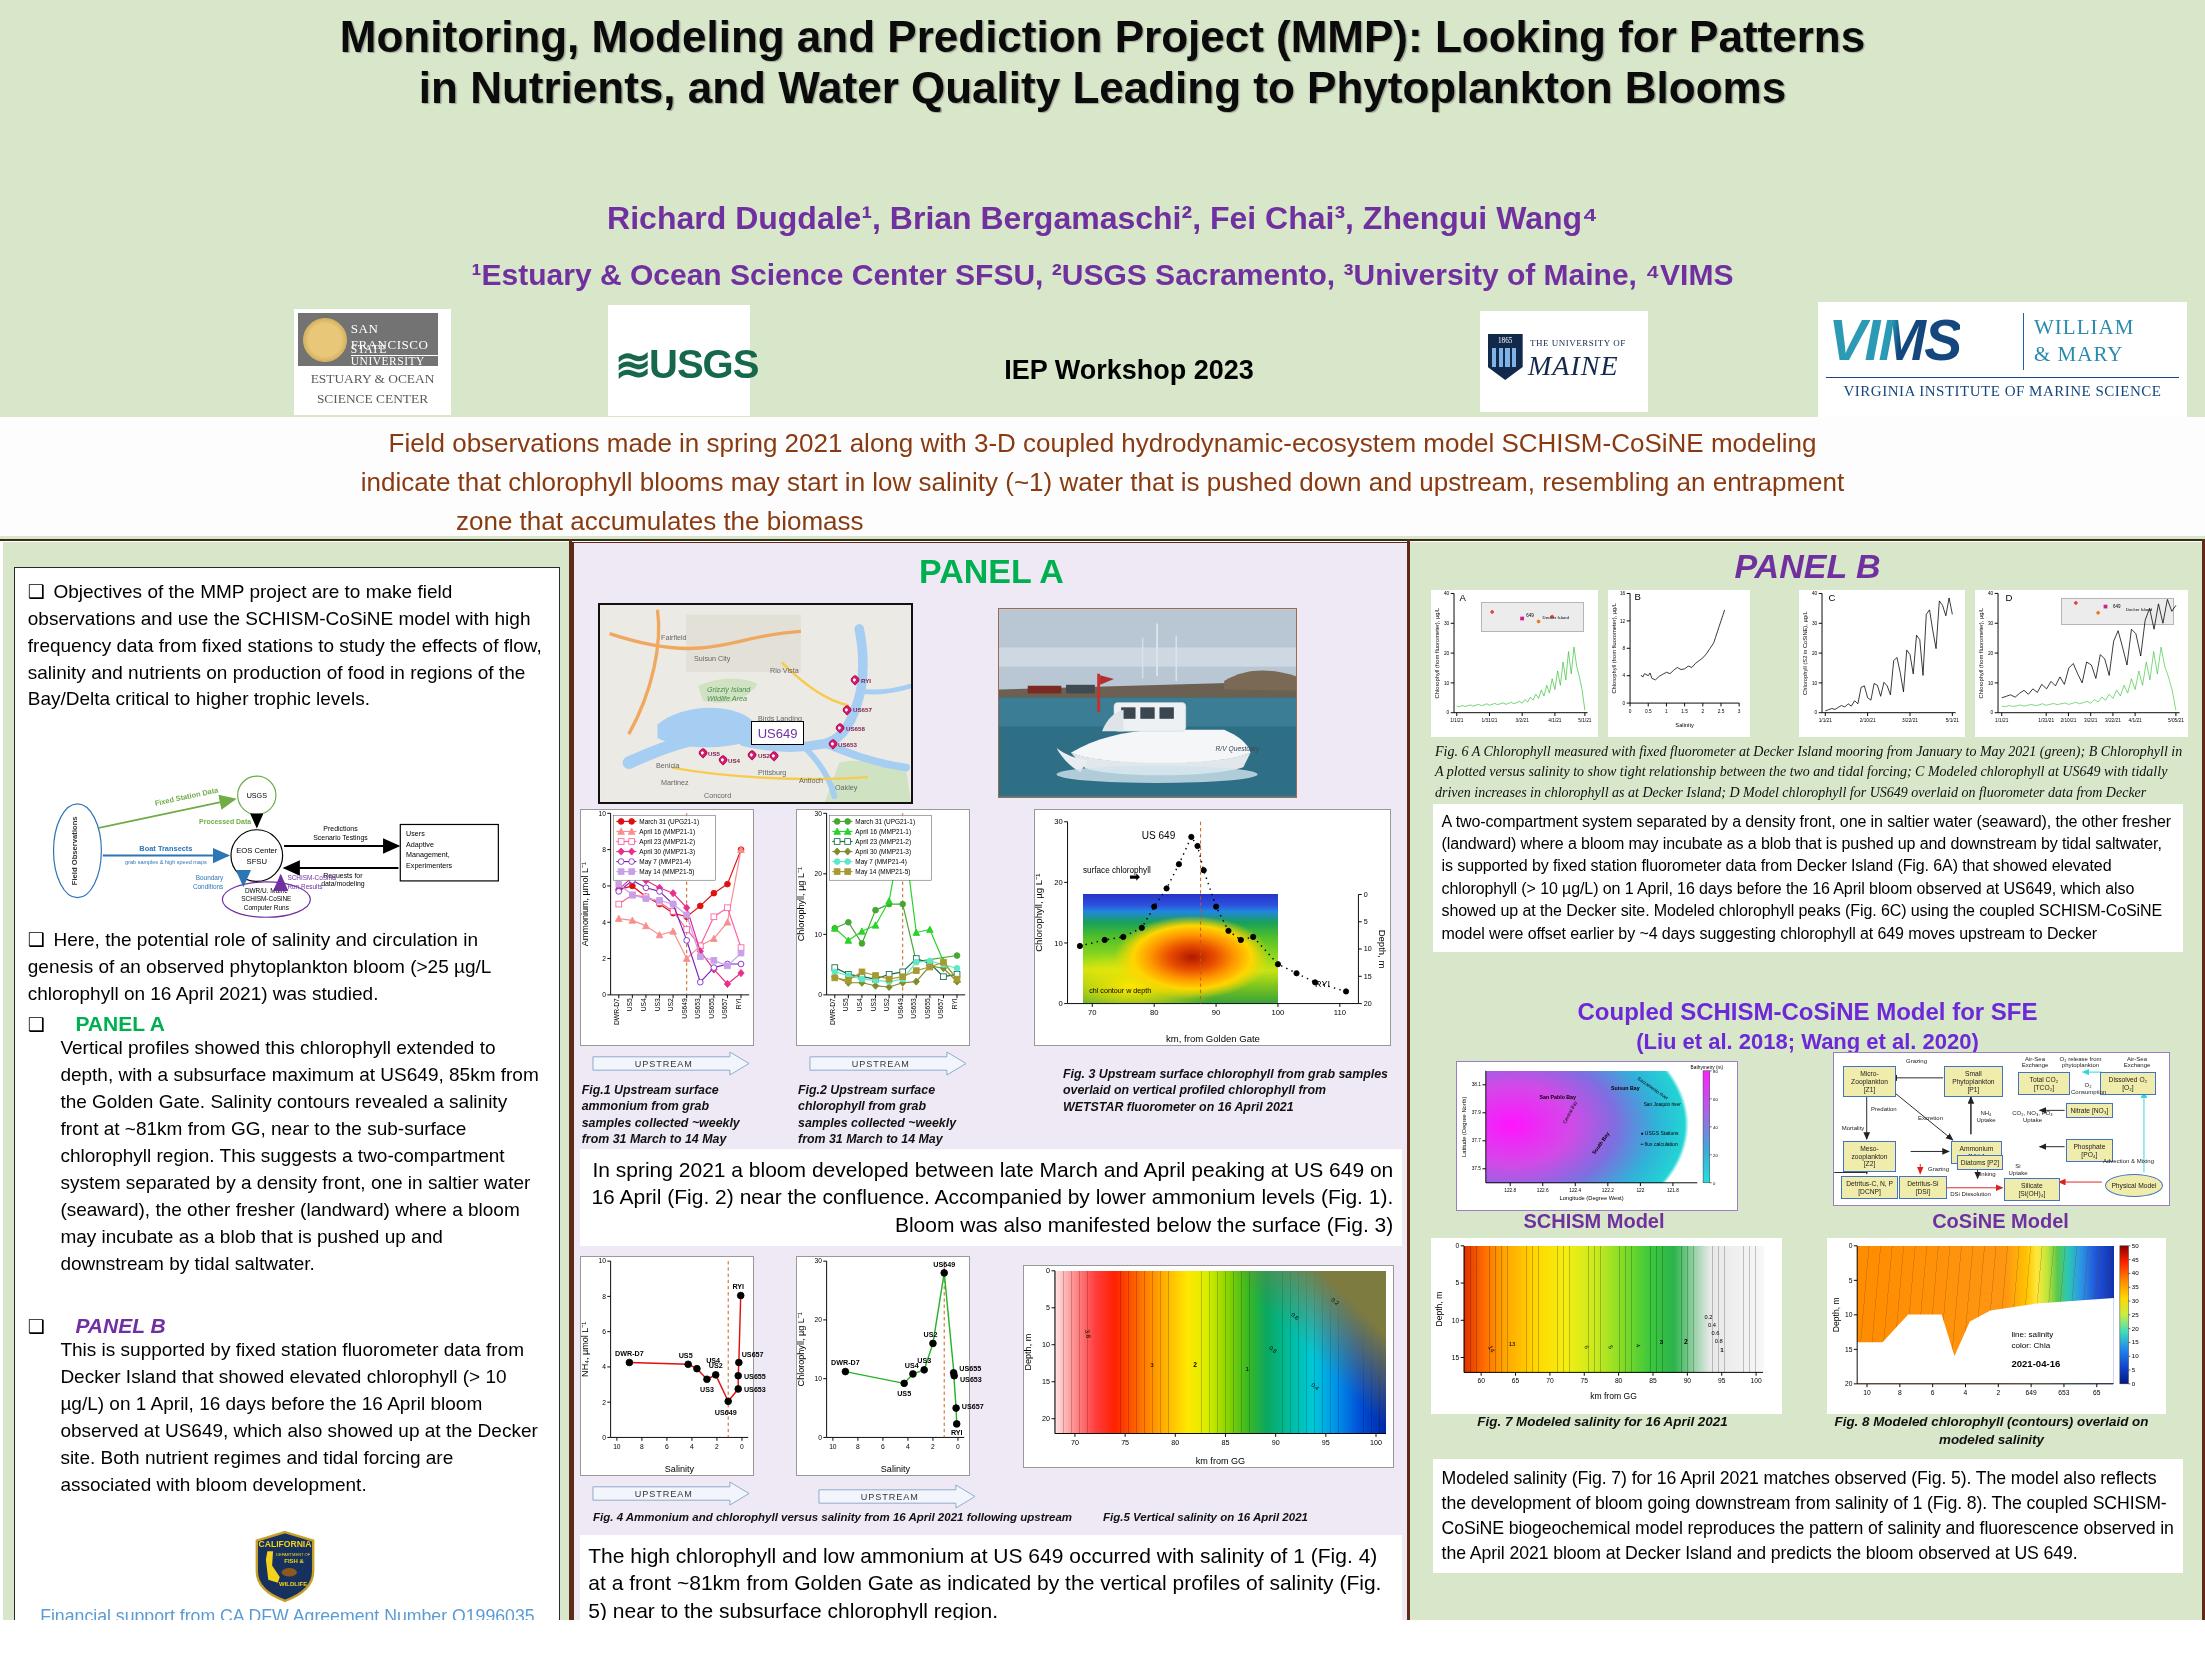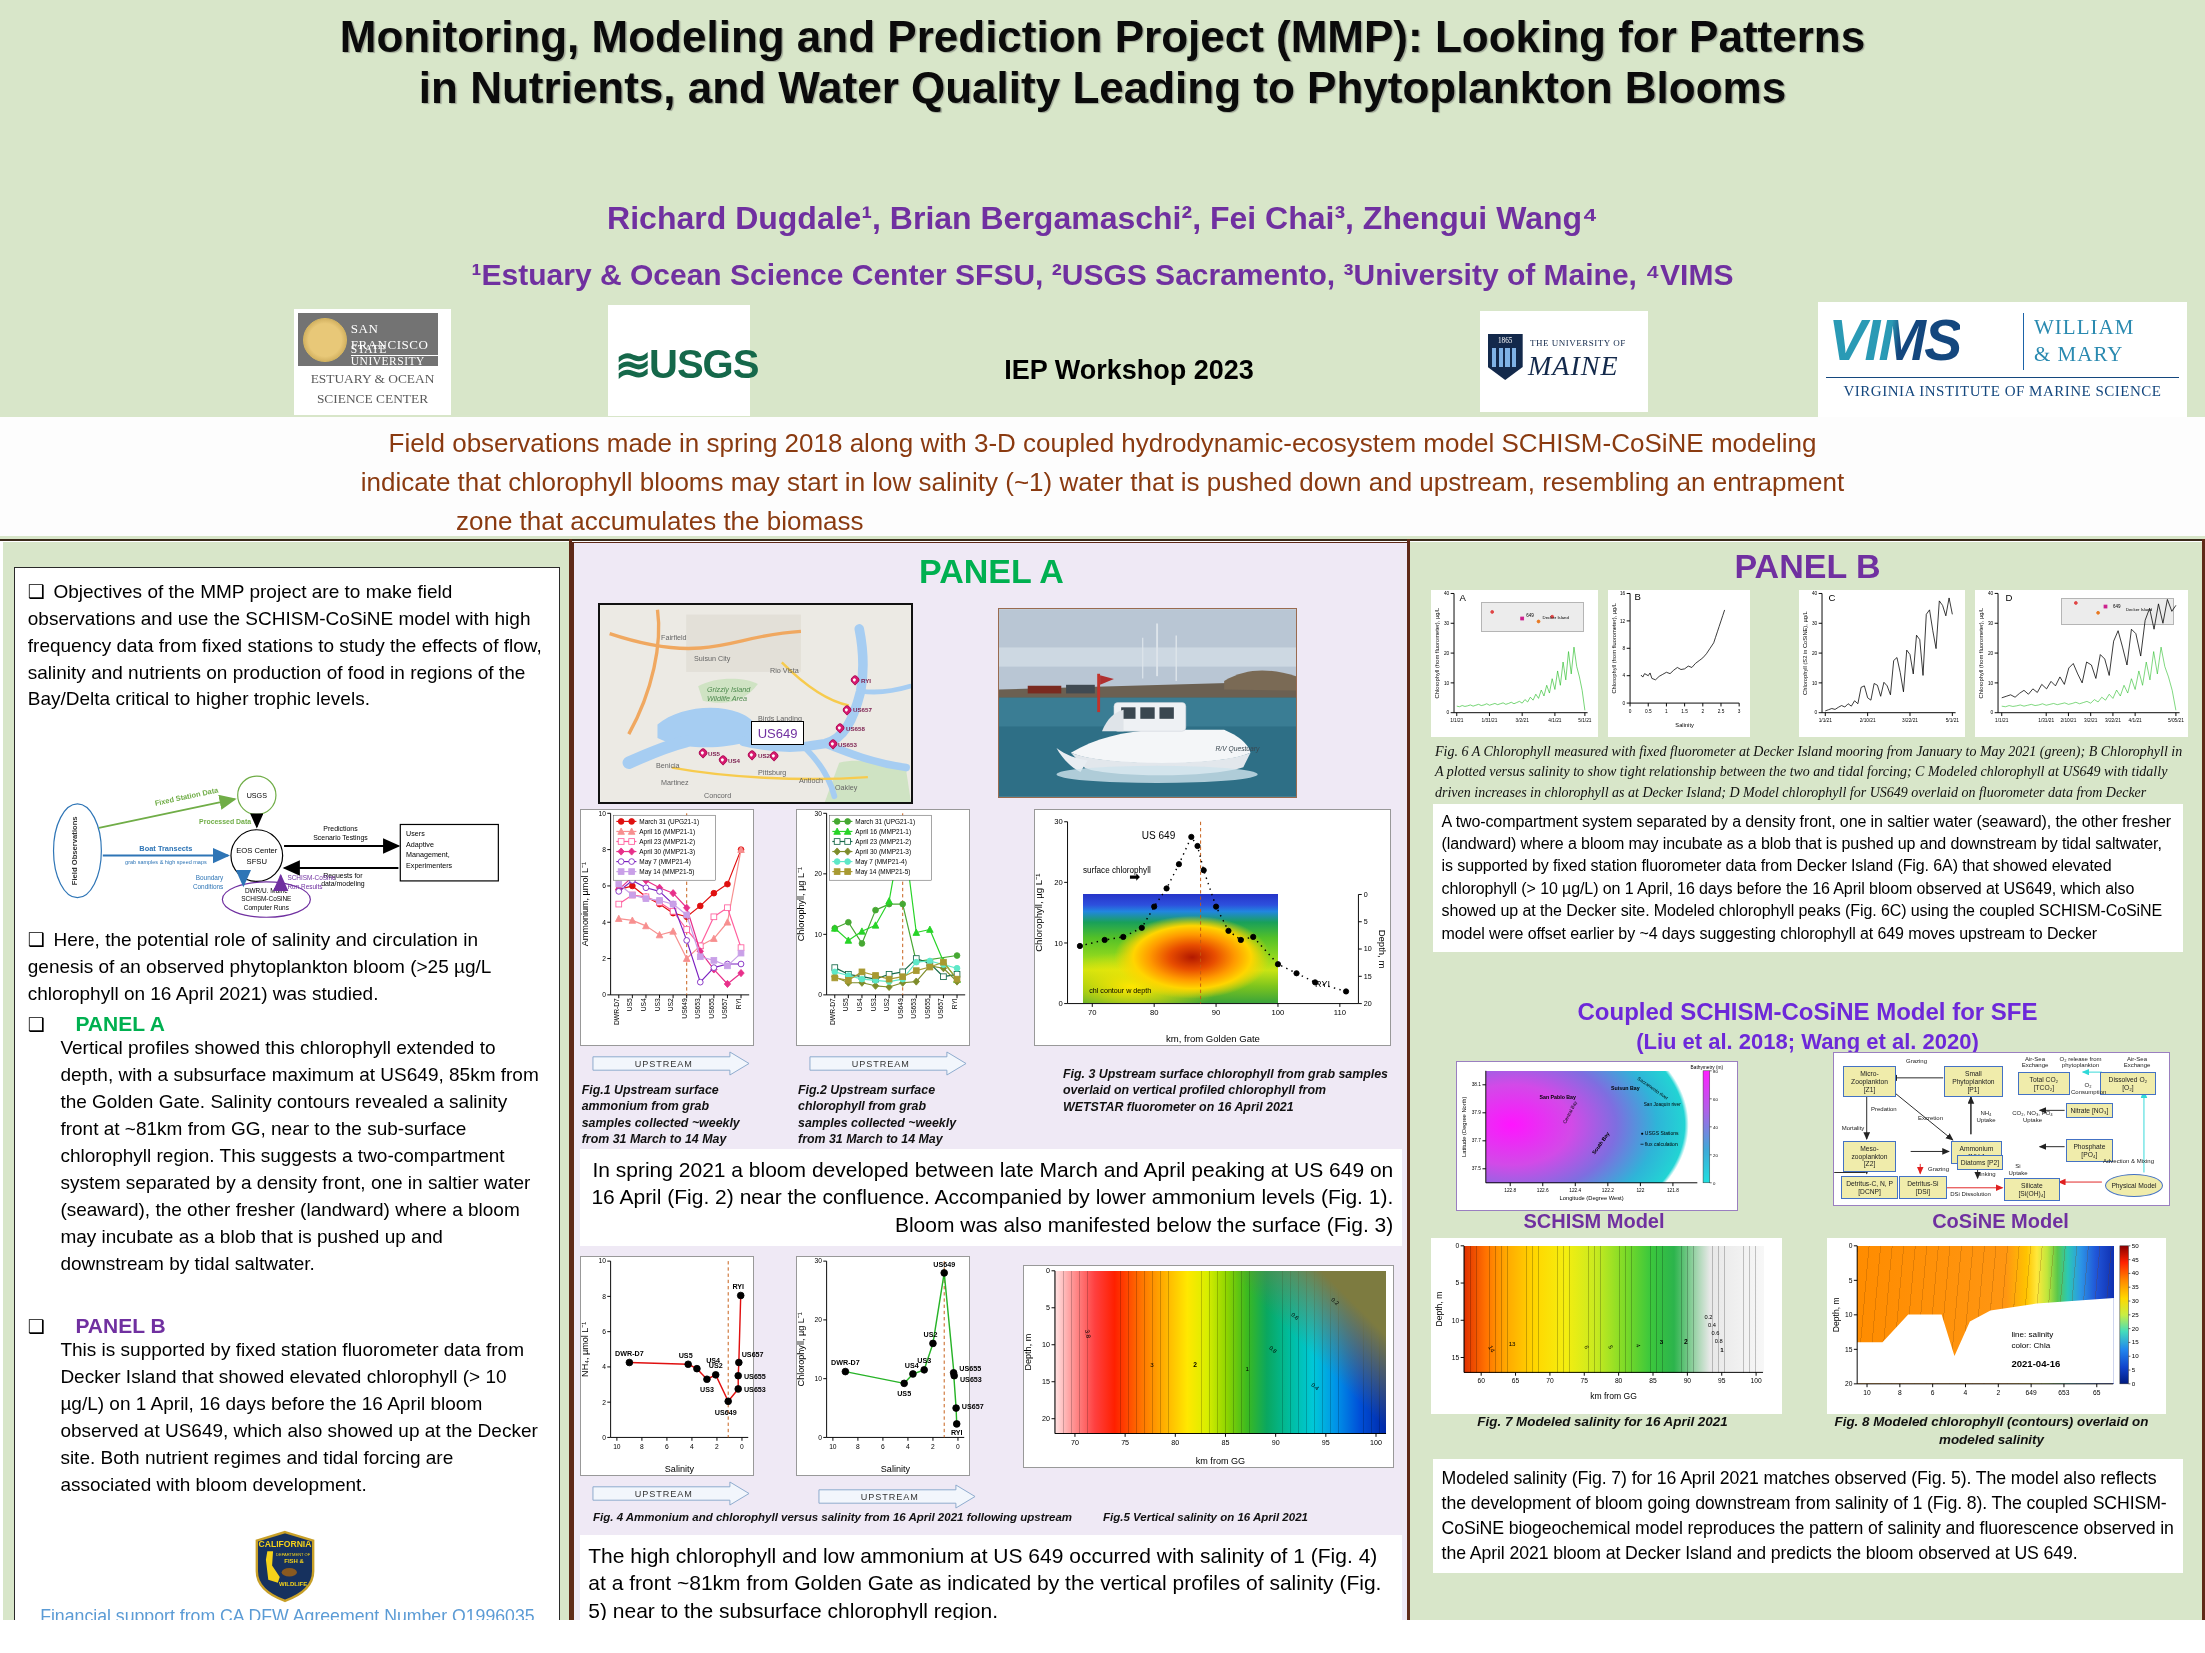--- a/index.html
+++ b/index.html
@@ -18,21 +18,21 @@
   
   .colL{position:absolute;left:2.9px;top:542px;width:566px;height:1109px;background:#d8e6c9;border-bottom:2.9px solid #5f2a18;}
   .colM{position:absolute;left:572px;top:542px;width:835px;height:1101px;background:#efe9f5;border:2.4px solid #5f2a18;border-top-width:1.9px;}
   .colR{position:absolute;left:1410px;top:542px;width:795px;height:1109px;background:#d8e6c9;border-bottom:2.9px solid #5f2a18;}
   .vdiv{position:absolute;top:539px;width:3.4px;height:1115px;background:#5f2a18;}
   .whitebox{position:absolute;background:#fff;}
   .lbox{position:absolute;left:11.5px;top:25px;width:544px;height:1068px;background:#fff;border:1.4px solid #2a2a2a;}
   .bullet{position:absolute;font-size:19px;line-height:1.42;color:#000;}
   .bq{font-family:"DejaVu Sans",sans-serif;margin-right:8.6px;}
   .panelhead{font-weight:bold;font-size:21px;}
-  .pa{color:#00b050;} .pb{color:#7030a0;}
+  .pa{color:#00b050;} .pb{color:#7030a0;font-style:italic;}
   .bigpanel{position:absolute;width:100%;text-align:center;font-weight:bold;font-size:34px;}
   .cap{position:absolute;font-style:italic;font-weight:600;font-size:12.4px;line-height:1.32;color:#111;}
   .mtext{position:absolute;background:#fff;font-size:21px;line-height:1.32;padding:6.7px 8.6px;color:#000;}
   .rtext{position:absolute;background:#fff;font-size:16px;line-height:1.40;padding:6.7px 8.6px;color:#000;letter-spacing:-0.1px;}
   .rtext2{position:absolute;background:#fff;font-size:17.7px;line-height:1.42;padding:6.7px 8.6px;color:#000;letter-spacing:-0.1px;}
   .serifcap{position:absolute;font-family:"Liberation Serif",serif;font-style:italic;font-size:14px;line-height:1.45;color:#111;}
   .purph{position:absolute;width:100%;text-align:center;color:#6d28d9;font-weight:600;font-size:24px;line-height:1.35;}
   .modlabel{position:absolute;text-align:center;color:#7030a0;font-weight:600;font-size:20px;}
   .credit{position:absolute;color:#7030a0;font-size:16px;text-align:right;}
   .financial{position:absolute;width:100%;text-align:center;color:#5b9bd5;font-size:17.7px;}
@@ -115,21 +115,21 @@
       <div style="position:absolute;left:10.5px;top:4.8px;font-size:57px;font-weight:bold;font-style:italic;color:#1b63a8;letter-spacing:-1.9px;background:linear-gradient(100deg,#2a9ab5 0 46%,#14477e 54% 100%);-webkit-background-clip:text;background-clip:text;-webkit-text-fill-color:transparent;">VIMS</div>
       <div style="position:absolute;left:205px;top:10.5px;width:1.4px;height:57px;background:#1b63a8;"></div>
       <div style="position:absolute;left:216px;top:13.4px;font-family:'Liberation Serif',serif;font-size:21px;color:#2a8ab0;letter-spacing:1px;">WILLIAM</div>
       <div style="position:absolute;left:216px;top:40px;font-family:'Liberation Serif',serif;font-size:21px;color:#2a8ab0;letter-spacing:1px;">&amp; MARY</div>
       <div style="position:absolute;left:7.7px;top:75px;right:7.7px;border-top:1.9px solid #14477e;"></div>
       <div style="position:absolute;left:0;top:81px;width:100%;text-align:center;font-family:'Liberation Serif',serif;font-size:15px;color:#14477e;letter-spacing:0.5px;">VIRGINIA INSTITUTE OF MARINE SCIENCE</div>
     </div>
   </div>
 
   <div class="summary">
-    <div style="padding-top:6.7px;">Field observations made in spring 2018 along with 3-D coupled hydrodynamic-ecosystem model SCHISM-CoSiNE modeling</div>
+    <div style="padding-top:6.7px;">Field observations made in spring 2021 along with 3-D coupled hydrodynamic-ecosystem model SCHISM-CoSiNE modeling</div>
     <div>indicate that chlorophyll blooms may start in low salinity (~1) water that is pushed down and upstream, resembling an entrapment</div>
     <div class="sum3">zone that accumulates the biomass</div>
   </div>
 
   <div class="colL">
     <div class="lbox">
 
       <div class="bullet" style="left:12.4px;top:9.6px;width:519px;">
         <span class="bq">❑</span><span>Objectives of the MMP project are to make field observations and use the SCHISM-CoSiNE model with high frequency data from fixed stations to study the effects of flow, salinity and nutrients on production of food in regions of the Bay/Delta critical to higher trophic levels.</span>
       </div>

